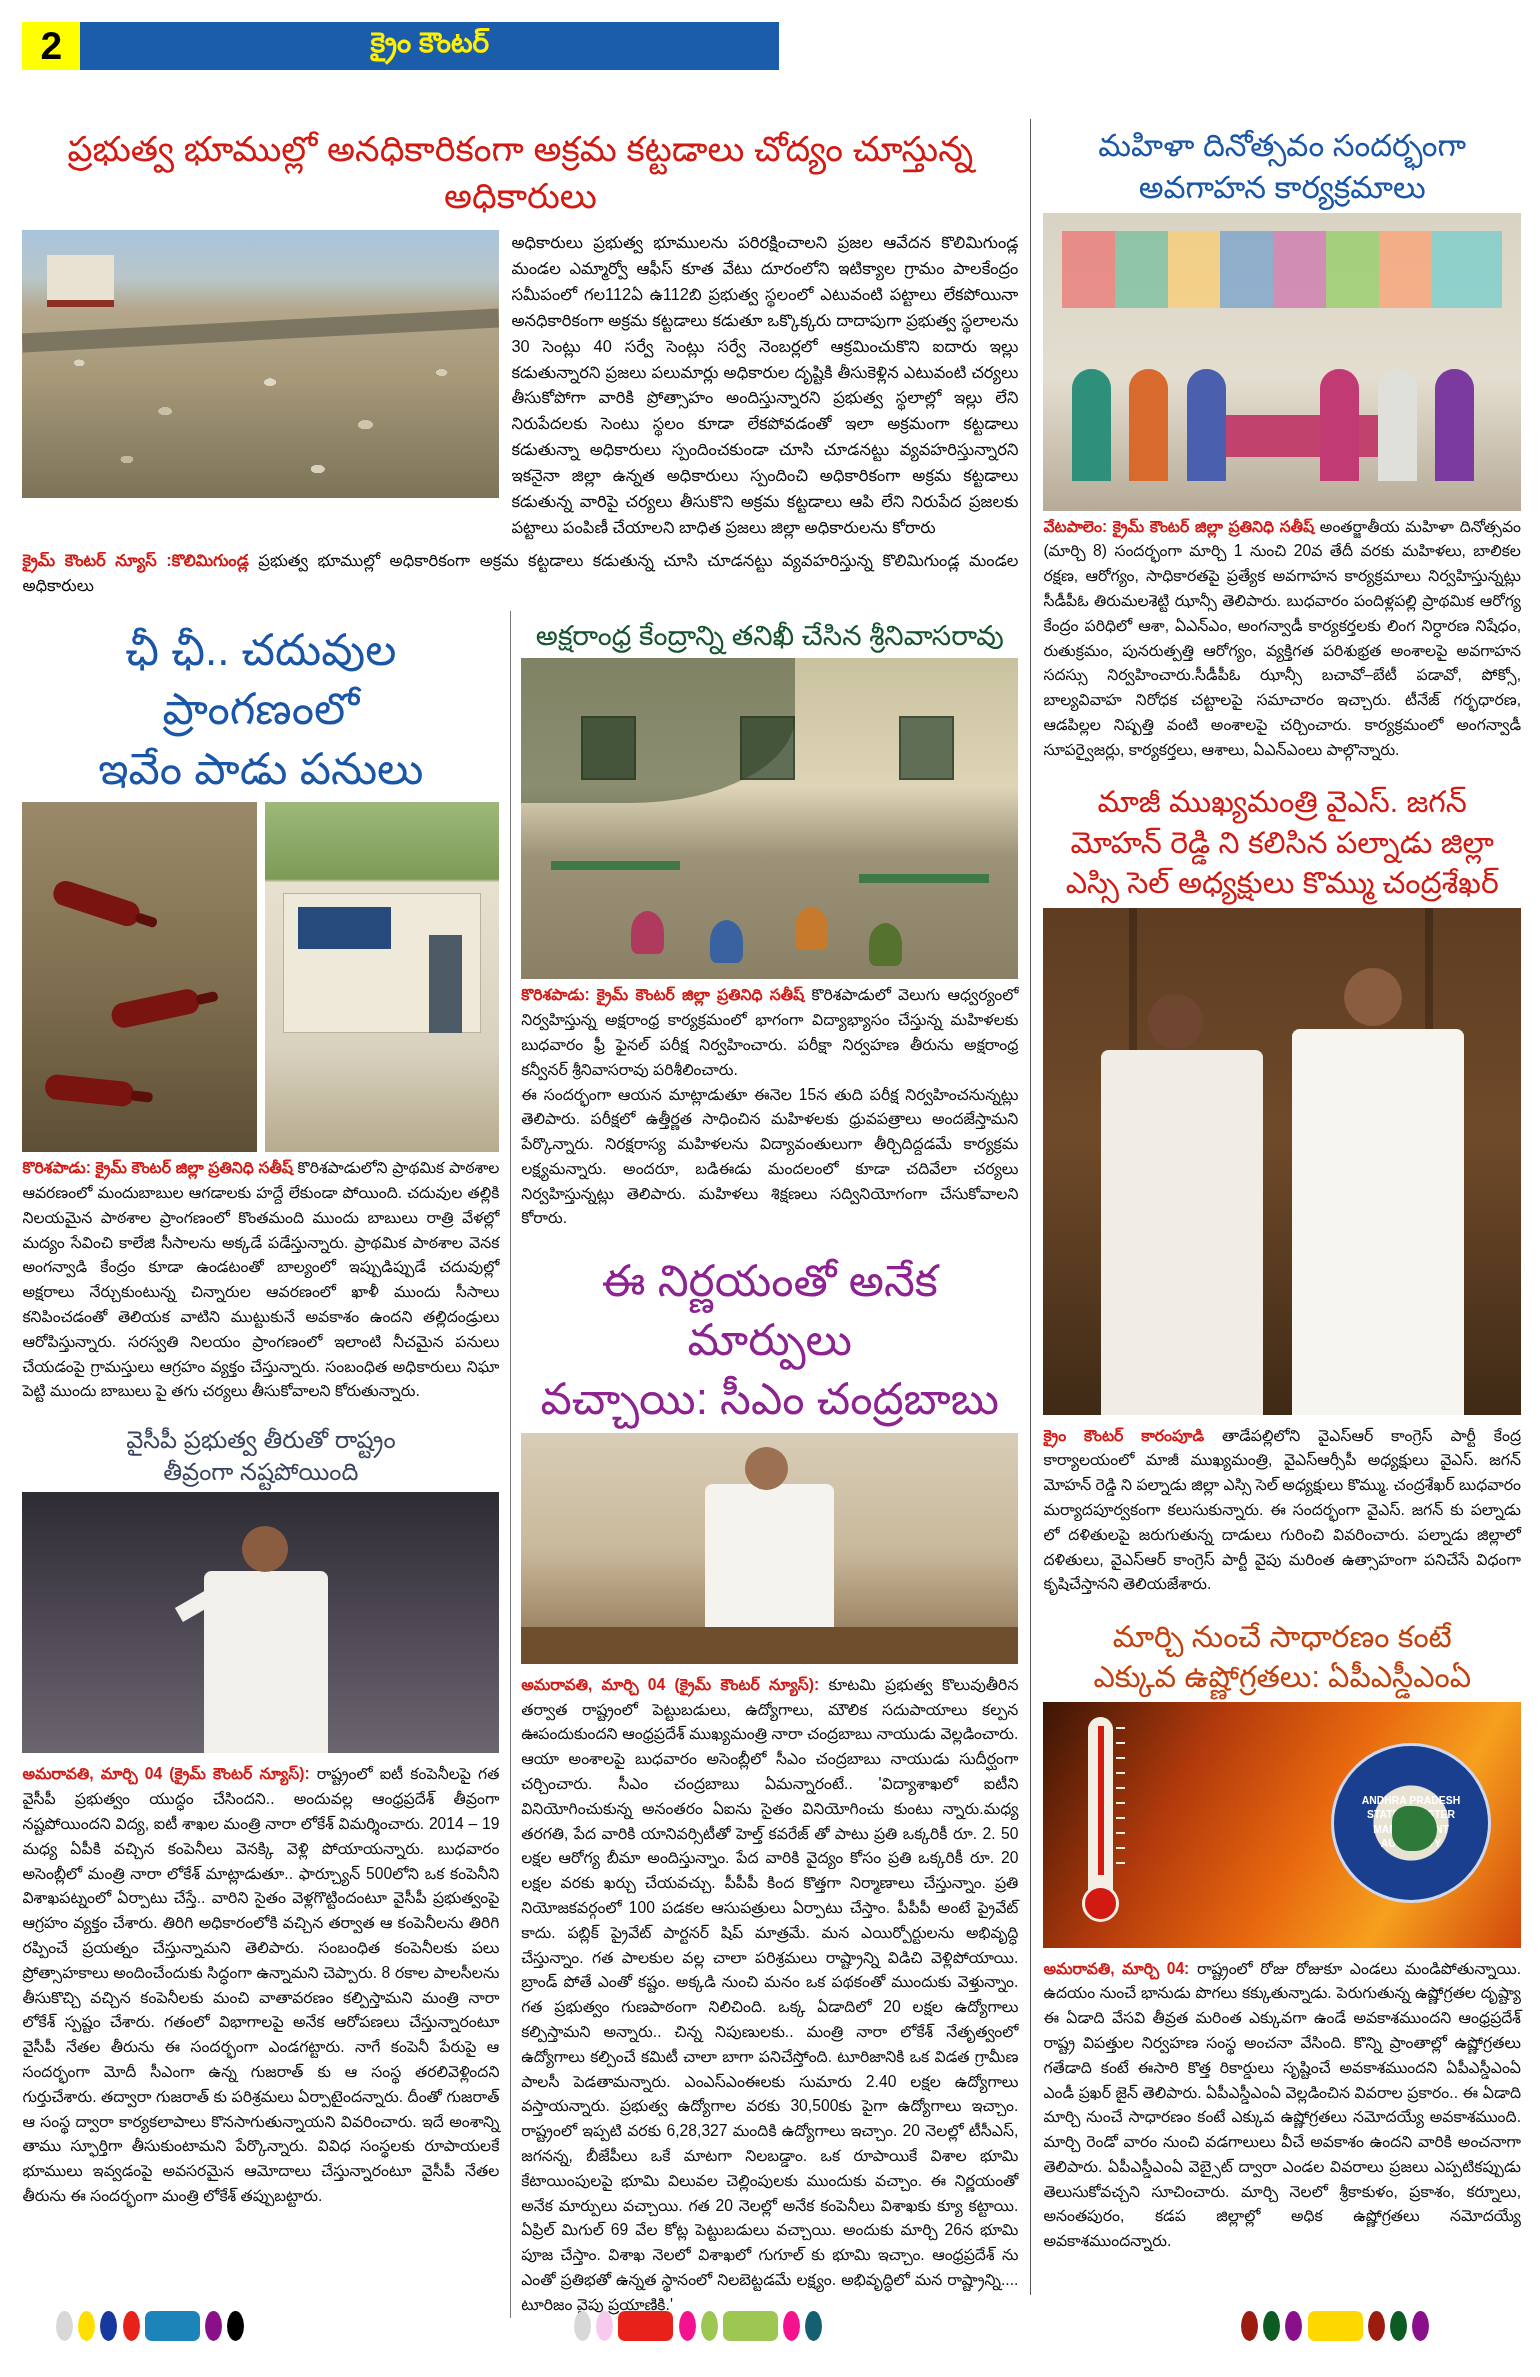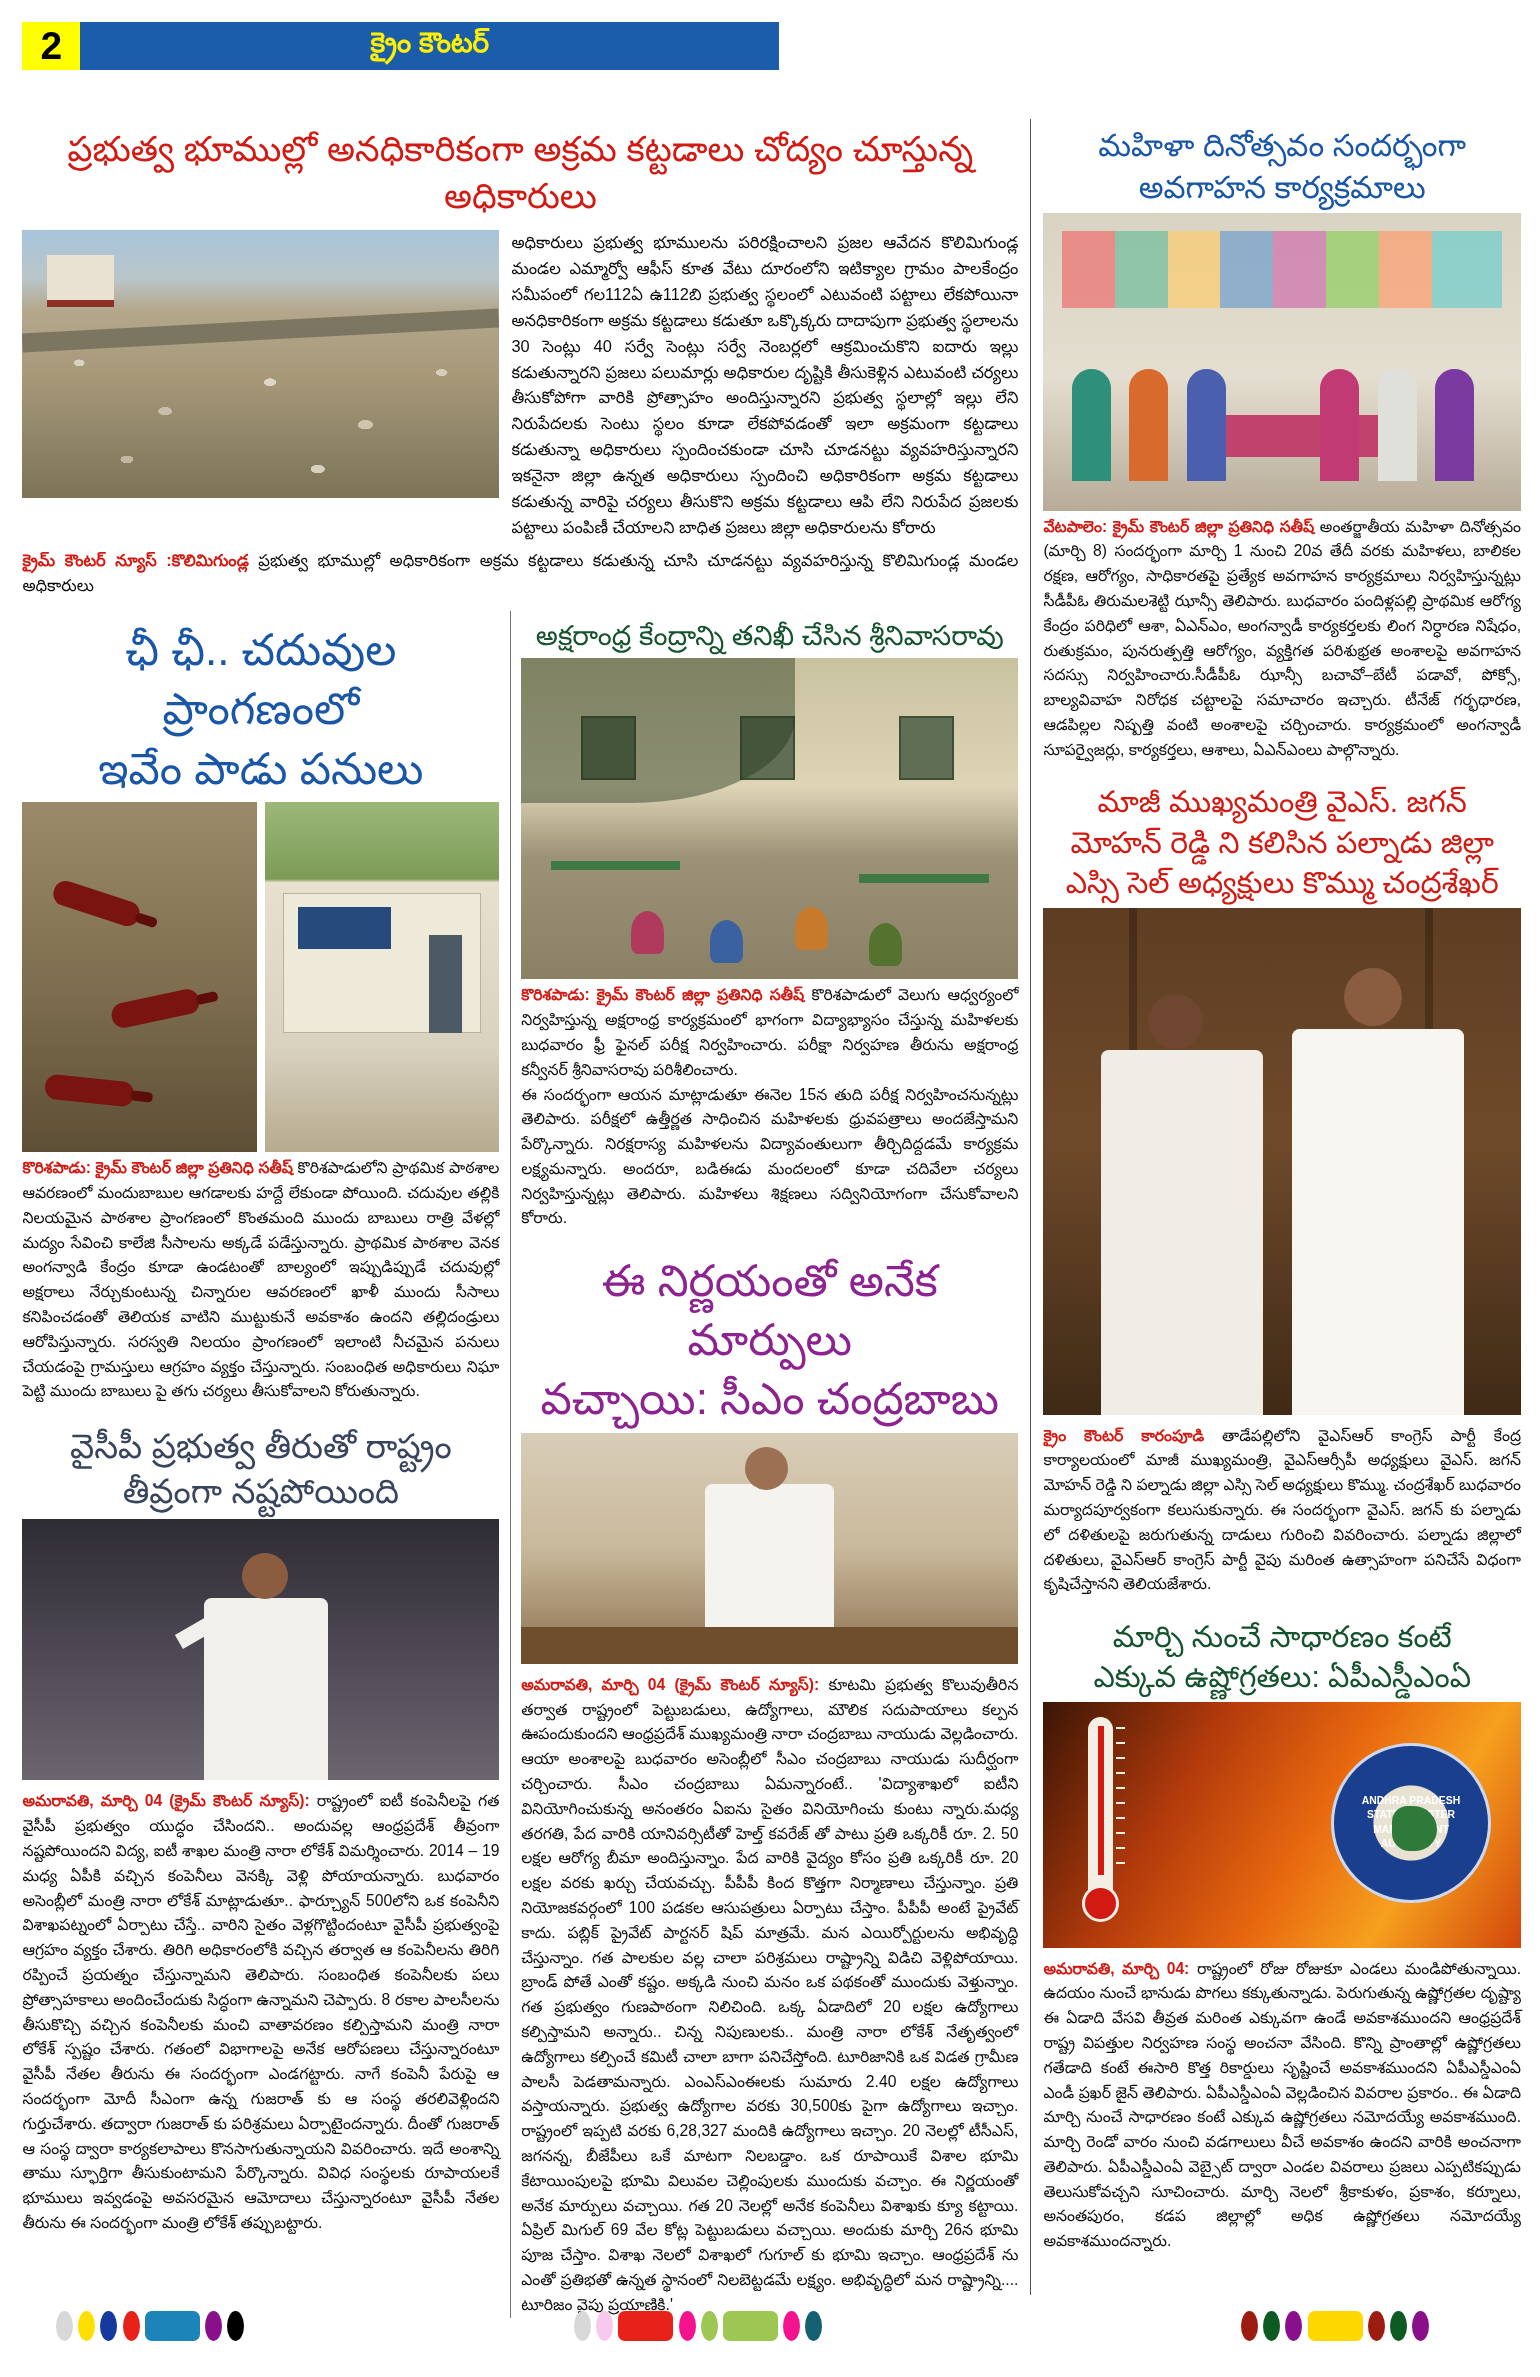--- a/index.html
+++ b/index.html
@@ -22,28 +22,28 @@
   .col-right { flex:1; margin-left:12px; border-left:0.7px solid #555; padding-left:12px; }
   .two-cols { display:flex; margin-top:13.4px; }
   .col-a { width:477px; }
   .col-b { flex:1; margin-left:10.4px; border-left:0.7px solid #777; padding-left:10.4px; }
 
   
   .hl { font-weight:normal; text-align:center; line-height:1.35; }
   .hl-red { color:#d21a12; }
   .hl-blue { color:#1a56a8; }
   .hl-navy { color:#39455e; }
-  .hl-dblue { color:#14532d; }
+  .hl-dblue { color:#c2410c; }
   .hl-purple { color:#8d2390; }
   .hl-black { color:#14532d; }
   .hl-main { font-size:35px; margin:6px 0 10.4px 0; }
   .hl-42 { font-size:31px; }
   .hl-44 { font-size:44px; }
   .hl-38 { font-size:27.6px; }
-  .hl-46 { font-size:34px; }
+  .hl-46 { font-size:24px; }
   .hl-40 { font-size:30px; }
   .body-txt { font-size:15.7px; line-height:1.58; text-align:justify; color:#0a0a0a; }
   .lead-red { color:#d21a12; font-weight:bold; }
   .caption { font-size:16.4px; line-height:1.5; text-align:justify; color:#0a0a0a; margin-top:7.5px; }
   .mt8{margin-top:6px;} .mt12{margin-top:9px;} .mt16{margin-top:4px;} .mt26{margin-top:19.4px;}
 
   
   .photo { position:relative; overflow:hidden; width:100%; }
   .photo-land { height:268px; background:linear-gradient(180deg,#a8c4dc 0%,#b9c6c9 18%,#b4a78c 30%,#a79878 55%,#8f8568 78%,#7d7457 100%); }
   .photo-land .rocks { position:absolute; left:0; right:0; top:28%; bottom:0;

